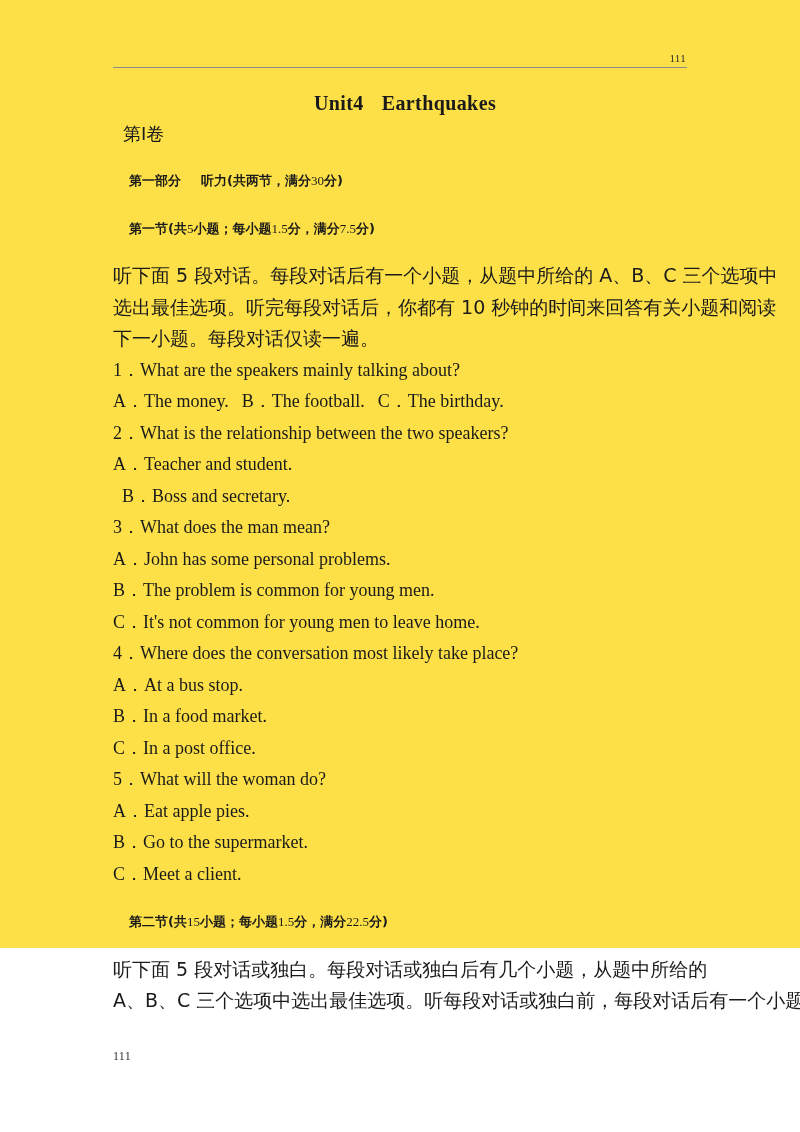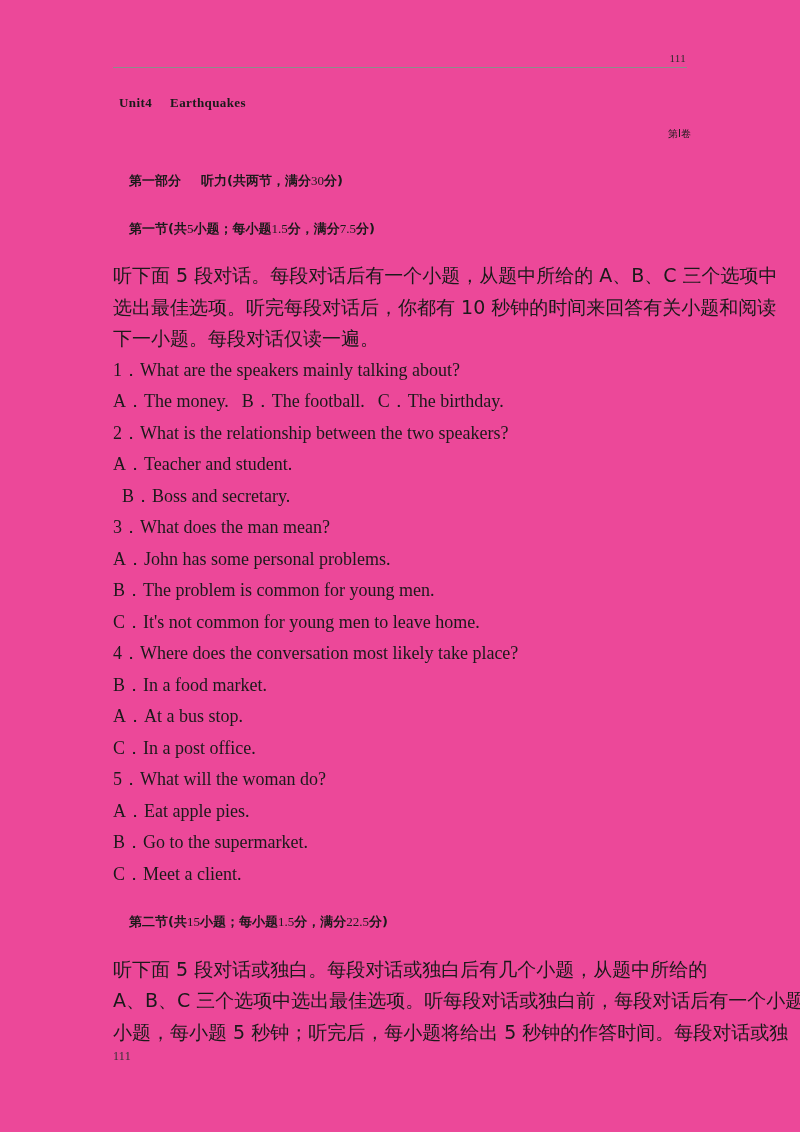--- a/index.html
+++ b/index.html
@@ -15,22 +15,22 @@
     overflow: hidden;
     font-family: "Liberation Serif", "DejaVu Serif", serif;
     color: #1a1a1a;
     -webkit-font-smoothing: antialiased;
   }
 
   .page {
     position: absolute;
     left: 0; top: 0;
     width: 800px;
-    height: 1132px;
-    background: #ec4899;
+    height: 948px;
+    background: #fde047;
   }
 
   
   .header-block {
     position: absolute;
     left: 113px;
     top: 52px;
     width: 574px;
   }
   .header-folio {
@@ -51,37 +51,37 @@
 
   
   .content {
     position: absolute;
     left: 113px;
     top: 88px;
     width: 578px;
   }
 
   .doc-title {
-    font-size: 13px;
+    font-size: 20px;
     font-weight: bold;
     line-height: 30px;
-    text-align: left;
+    text-align: center;
     letter-spacing: 0.4px;
     margin: 0 0 1px 0;
     padding-left: 6px;
   }
   .doc-title .gap {
     display: inline-block;
     width: 18px;
   }
 
   .doc-subtitle {
-    font-size: 10px;
+    font-size: 18px;
     line-height: 30px;
-    text-align: right;
+    text-align: left;
     margin: 0 0 2px 0;
     padding-left: 10px;
     font-family: "DejaVu Sans", "Liberation Sans", sans-serif;
   }
 
   .sec-head {
     font-size: 13px;
     line-height: 31.5px;
     font-weight: bold;
     margin: 16px;
@@ -166,32 +166,31 @@
     <div class="q-line"><span class="tag">2．</span><span>What is the relationship between the two speakers?</span></div>
     <div class="q-line"><span class="tag">A．</span><span>Teacher and student.</span></div>
     <div class="q-line indented"><span class="tag">B．</span><span>Boss and secretary.</span></div>
 
     <div class="q-line"><span class="tag">3．</span><span>What does the man mean?</span></div>
     <div class="q-line"><span class="tag">A．</span><span>John has some personal problems.</span></div>
     <div class="q-line"><span class="tag">B．</span><span>The problem is common for young men.</span></div>
     <div class="q-line"><span class="tag">C．</span><span>It's not common for young men to leave home.</span></div>
 
     <div class="q-line"><span class="tag">4．</span><span>Where does the conversation most likely take place?</span></div>
+    <div class="q-line"><span class="tag">A．</span><span>At a bus stop.</span></div>
     <div class="q-line"><span class="tag">B．</span><span>In a food market.</span></div>
-    <div class="q-line"><span class="tag">A．</span><span>At a bus stop.</span></div>
     <div class="q-line"><span class="tag">C．</span><span>In a post office.</span></div>
 
     <div class="q-line"><span class="tag">5．</span><span>What will the woman do?</span></div>
     <div class="q-line"><span class="tag">A．</span><span>Eat apple pies.</span></div>
     <div class="q-line"><span class="tag">B．</span><span>Go to the supermarket.</span></div>
     <div class="q-line"><span class="tag">C．</span><span>Meet a client.</span></div>
 
     <div class="sec-head"><span>第二节(共</span><span class="num">15</span><span>小题；每小题</span><span class="num">1.5</span><span>分，满分</span><span class="num">22.5</span><span>分)</span></div>
 
     <div class="cn-para">听下面 5 段对话或独白。每段对话或独白后有几个小题，从题中所给的</div>
     <div class="cn-para">A、B、C 三个选项中选出最佳选项。听每段对话或独白前，每段对话后有一个小题</div>
-    <div class="cn-para">小题，每小题 5 秒钟；听完后，每小题将给出 5 秒钟的作答时间。每段对话或独</div>
 
   </div>
 
   <div class="footer-folio">111</div>
 
 </div>
 
 </body></html>

